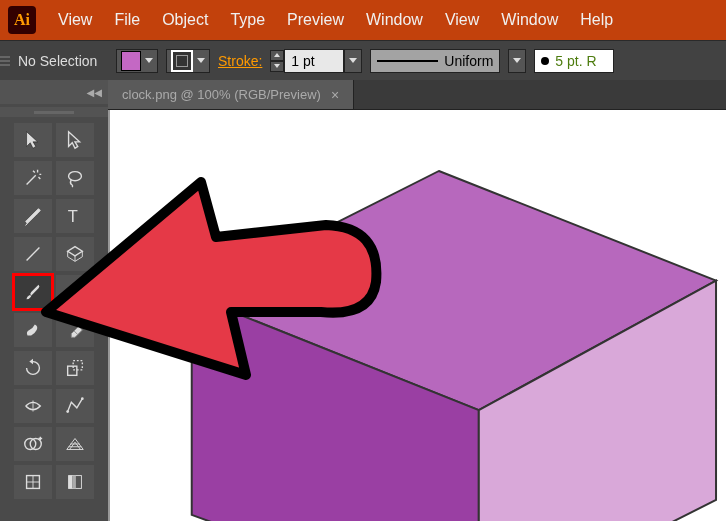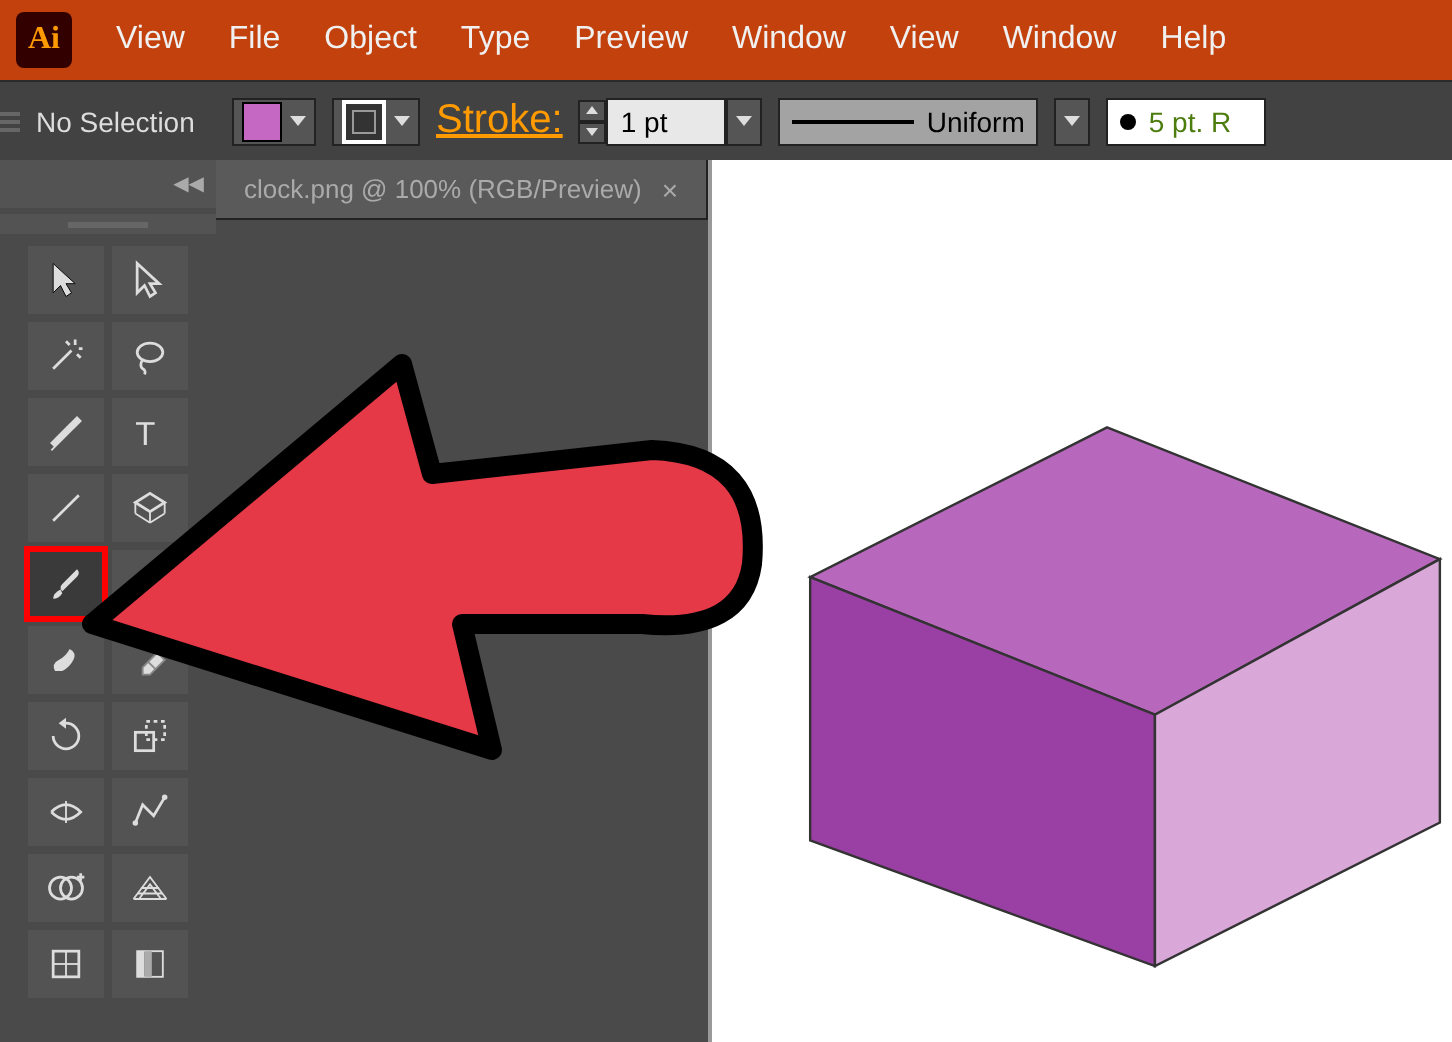--- a/index.html
+++ b/index.html
@@ -10,21 +10,21 @@
 
 .control-bar { height: 40px; background: #424242; display: flex; align-items: center; padding: 0 0; gap: 8px; color: #ddd; font-size: 14px; border-top: 1px solid #2a2a2a; }
 .handle { width: 10px; display: flex; flex-direction: column; gap: 2px; }
 .handle span { height: 2px; background: #666; }
 .sel-label { min-width: 90px; }
 .dropdown { height: 24px; background: #555; border: 1px solid #222; display: flex; align-items: center; padding: 0 4px; gap: 4px; }
 .swatch { width: 20px; height: 20px; background: #c468c4; border: 1px solid #000; }
 .arrow-down { width: 0; height: 0; border-left: 4px solid transparent; border-right: 4px solid transparent; border-top: 5px solid #ddd; }
 .stroke-icon { width: 22px; height: 22px; border: 2px solid #fff; background: #333; position: relative; }
 .stroke-icon::after { content: ""; position: absolute; inset: 3px; border: 1px solid #999; }
-.stroke-label { color: #ff9a00; font-size: 20px; text-decoration: underline; }
+.stroke-label { color: #ff9a00; font-size: 14px; text-decoration: underline; }
 .stepper { display: flex; align-items: center; }
 .stepper-btns { display: flex; flex-direction: column; }
 .stepper-btn { width: 14px; height: 11px; background: #555; border: 1px solid #222; display: flex; align-items: center; justify-content: center; }
 .stepper-btn .up { width: 0; height: 0; border-left: 3px solid transparent; border-right: 3px solid transparent; border-bottom: 4px solid #ddd; }
 .stepper-btn .down { width: 0; height: 0; border-left: 3px solid transparent; border-right: 3px solid transparent; border-top: 4px solid #ddd; }
 .value-box { width: 60px; height: 24px; background: #e8e8e8; color: #000; display: flex; align-items: center; padding: 0 6px; border: 1px solid #222; }
 .uniform-box { width: 130px; height: 24px; background: #a3a3a3; color: #000; display: flex; align-items: center; padding: 0 6px; border: 1px solid #222; gap: 6px; }
 .uniform-line { flex: 1; height: 2px; background: #000; }
 .round-box { width: 80px; height: 24px; background: #fff; color: #4d7c0f; display: flex; align-items: center; padding: 0 6px; border: 1px solid #222; gap: 6px; }
 .dot { width: 8px; height: 8px; background: #000; border-radius: 50%; }
@@ -33,21 +33,21 @@
 
 .left-panels { width: 108px; background: #4a4a4a; display: flex; flex-direction: column; }
 .collapse-arrows { height: 24px; background: #535353; display: flex; align-items: center; justify-content: flex-end; padding-right: 6px; color: #aaa; font-size: 10px; }
 .tool-grip { height: 10px; display: flex; align-items: center; justify-content: center; background: #535353; margin-top: 3px;}
 .tool-grip span { width: 40px; height: 3px; background: #666; }
 .toolbox { display: grid; grid-template-columns: repeat(2, 38px); gap: 4px; padding: 6px 14px; }
 .tool { width: 38px; height: 34px; background: #535353; display: flex; align-items: center; justify-content: center; cursor: pointer; color: #ddd; }
 .tool.selected { outline: 3px solid #ff0000; outline-offset: -1px; background: #3a3a3a; }
 .tool svg { width: 22px; height: 22px; }
 
-.main-area { flex: 1; display: flex; }
+.main-area { flex: 1; display: flex; flex-direction: column; }
 .tabs { height: 30px; background: #3a3a3a; display: flex; border-bottom: 1px solid #222; }
 .tab { padding: 0 14px; display: flex; align-items: center; gap: 10px; color: #ccc; font-size: 13px; background: #4a4a4a; border-right: 1px solid #222; cursor: pointer; }
 .tab.inactive { background: #5a5a5a; color: #aaa; }
 .tab-close { color: #aaa; font-size: 14px; }
 .canvas { flex: 1; background: #fff; position: relative; overflow: hidden; border-left: 2px solid #999; }
 
 .annotation-arrow { position: absolute; top: 147px; left: 31px; pointer-events: none; }
 </style>
 </head>
 <body>

